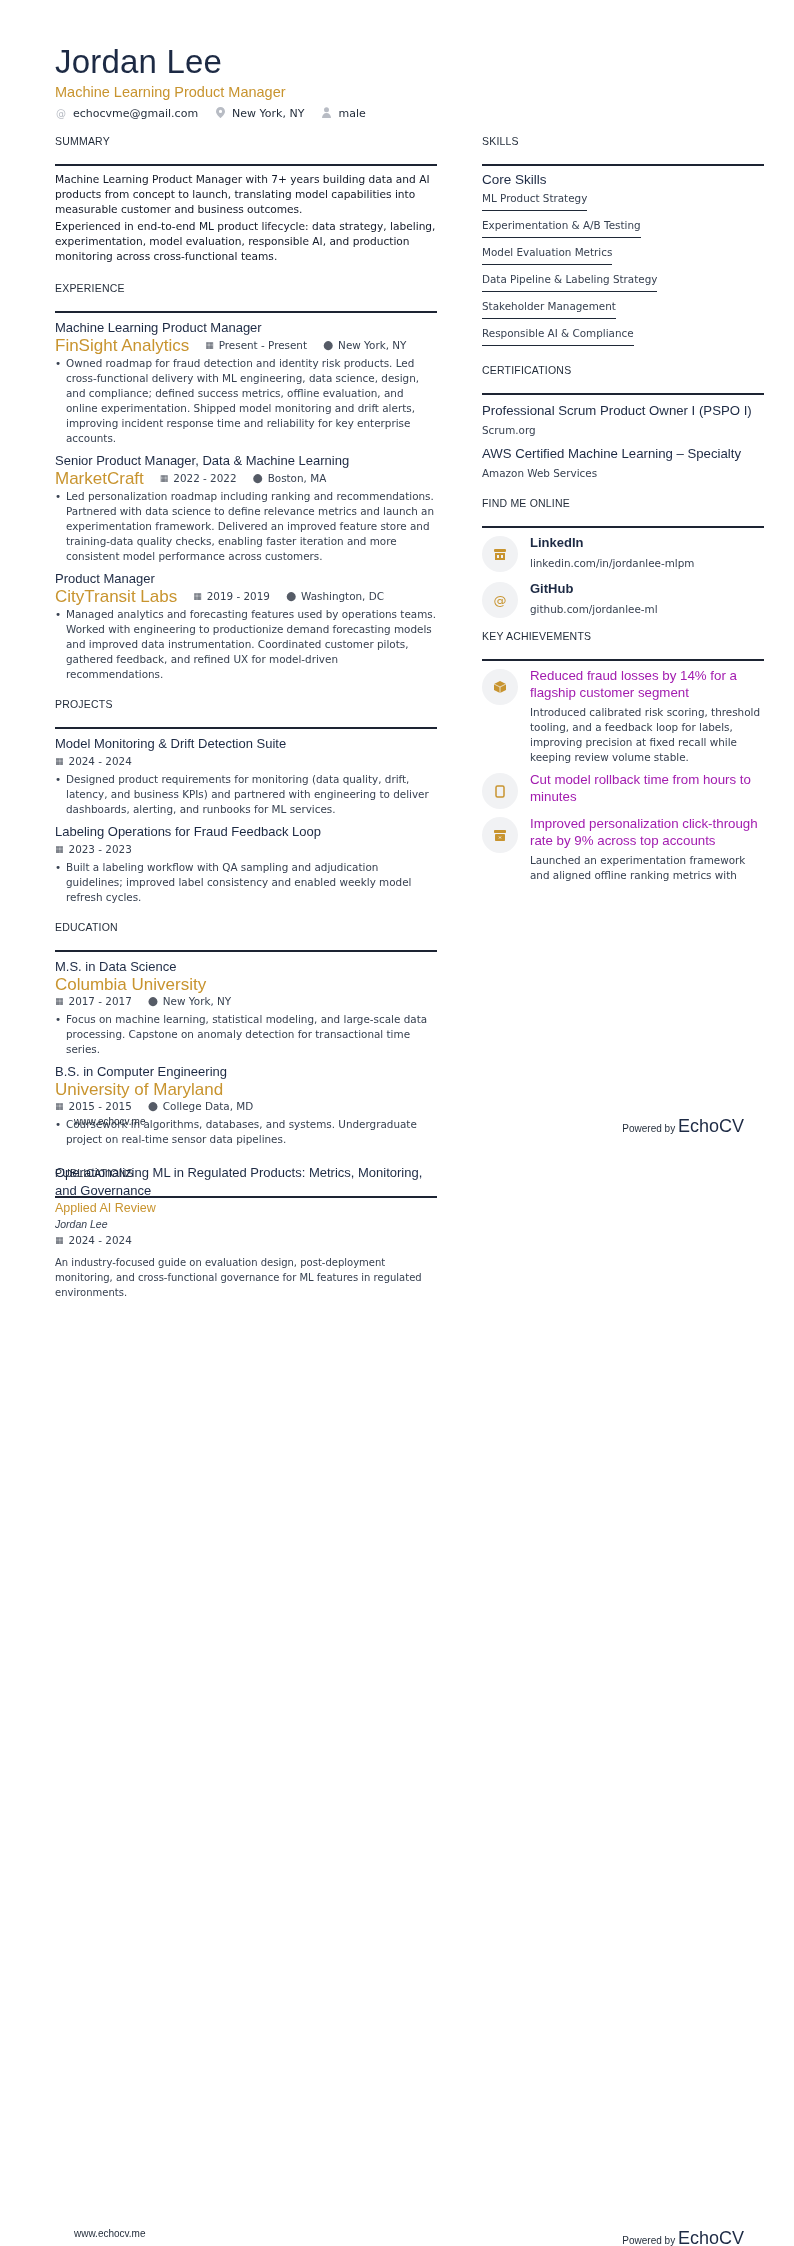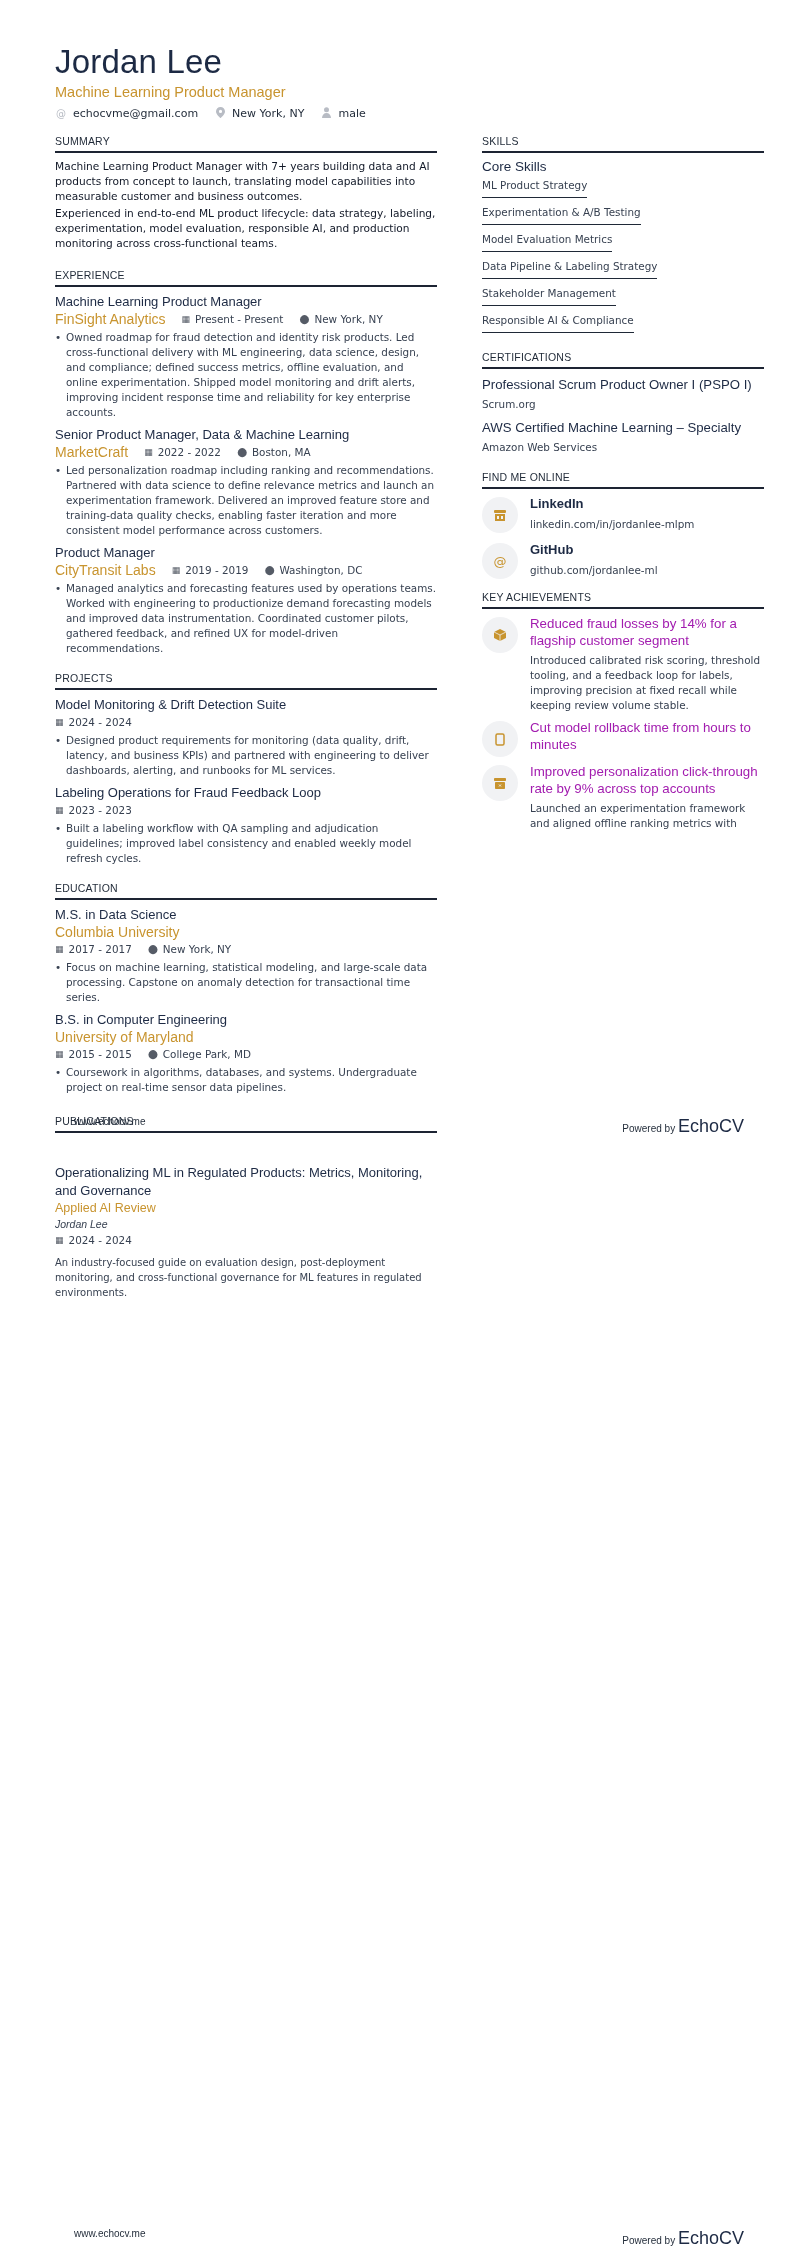--- a/index.html
+++ b/index.html
@@ -15,28 +15,28 @@
   .name { font-family: "Liberation Sans", sans-serif; font-size: 33px; font-weight: 400; color: #1d2a44; letter-spacing: 0.2px; line-height: 36px; }
   .jobtitle { font-family: "Liberation Sans", sans-serif; font-size: 14.5px; color: #c8942f; margin-top: 3px; line-height: 18px; }
   .contacts { display: flex; align-items: center; margin-top: 6px; font-size: 11px; color: #1f2937; }
   .contact { display: flex; align-items: center; margin-right: 16px; }
   .contact .ic { display: inline-block; width: 12px; color: #b8bcc4; font-size: 10px; margin-right: 6px; text-align: center; }
 
   
   .col-left { position: absolute; left: 43px; width: 382px; }
   .col-right { position: absolute; left: 470px; width: 282px; }
 
-  .section-title { font-family: "Liberation Sans", sans-serif; font-size: 10.5px; color: #1f2937; letter-spacing: 0.2px; padding-bottom: 4px; border-bottom: 2.5px solid #1d2433; margin-bottom: 6px; text-transform: uppercase; }
+  .section-title { font-family: "Liberation Sans", sans-serif; font-size: 10.5px; color: #1f2937; letter-spacing: 0.2px; padding-bottom: 17px; border-bottom: 2.5px solid #1d2433; margin-bottom: 6px; text-transform: uppercase; }
 
   .summary p { font-size: 10.6px; line-height: 15px; color: #111827; margin-bottom: 2px; }
 
   .entry { margin-bottom: 6px; }
   .entry-title { font-family: "Liberation Sans", sans-serif; font-size: 13px; color: #1d2a44; line-height: 18px; }
   .entry-sub { display: flex; align-items: center; line-height: 17px; }
-  .company { font-family: "Liberation Sans", sans-serif; font-size: 14px; color: #c8942f; margin-right: 16px; }
+  .company { font-family: "Liberation Sans", sans-serif; font-size: 17px; color: #c8942f; margin-right: 16px; }
   .meta { display: flex; align-items: center; font-size: 10.4px; color: #374151; margin-right: 16px; }
   .meta .ic { font-size: 9px; color: #555b66; margin-right: 5px; }
   .bullets { list-style: none; margin-top: 2px; }
   .bullets li { position: relative; padding-left: 11px; font-size: 10.4px; line-height: 15px; color: #374151; }
   .bullets li::before { content: "•"; position: absolute; left: 0; top: 0; color: #374151; }
 
   
   .skills-group { font-family: "Liberation Sans", sans-serif; font-size: 13.5px; color: #1d2a44; margin-bottom: 5px; }
   .skill-tags { display: flex; flex-wrap: wrap; }
   .skill-tag { font-size: 10.4px; color: #374151; padding-bottom: 6px; border-bottom: 1.2px solid #1f2937; margin-right: 16px; margin-bottom: 8px; }
@@ -222,21 +222,21 @@
       <div class="entry">
         <div class="entry-title">B.S. in Computer Engineering</div>
         <div class="company" style="line-height:17px">University of Maryland</div>
         <div class="entry-sub">
           <span class="meta">
               <span class="ic">▦</span>
               <span>2015 - 2015</span>
             </span>
           <span class="meta">
               <span class="ic">⬤</span>
-              <span>College Park, MD</span>
+              <span>College Data, MD</span>
             </span>
         </div>
         <ul class="bullets">
             <li>Coursework in algorithms, databases, and systems. Undergraduate project on real-time sensor data pipelines.</li>
           </ul>
       </div>
     </section>
 
     <div style="height:14px"></div>
 

